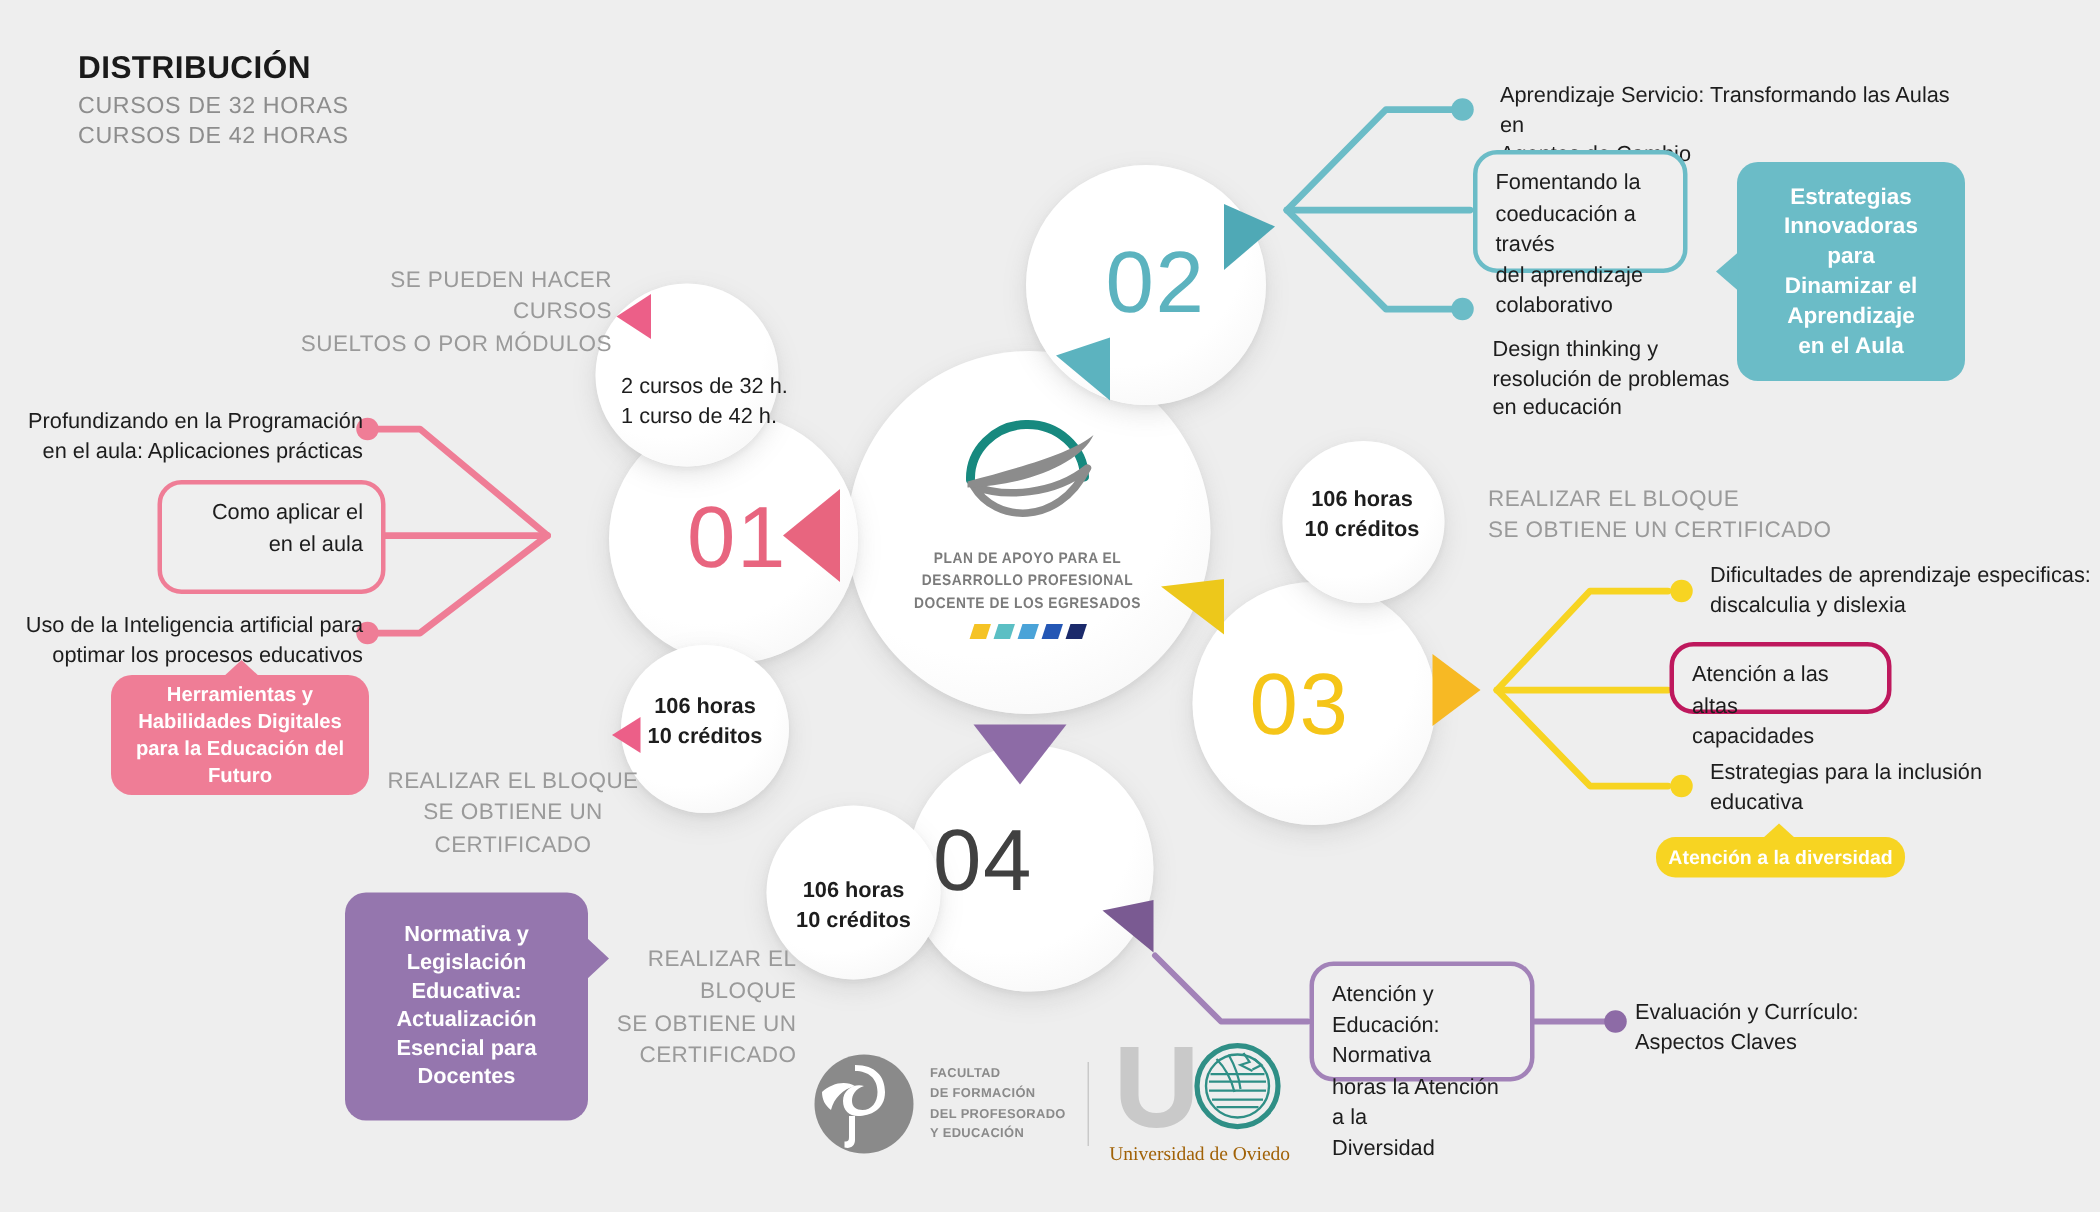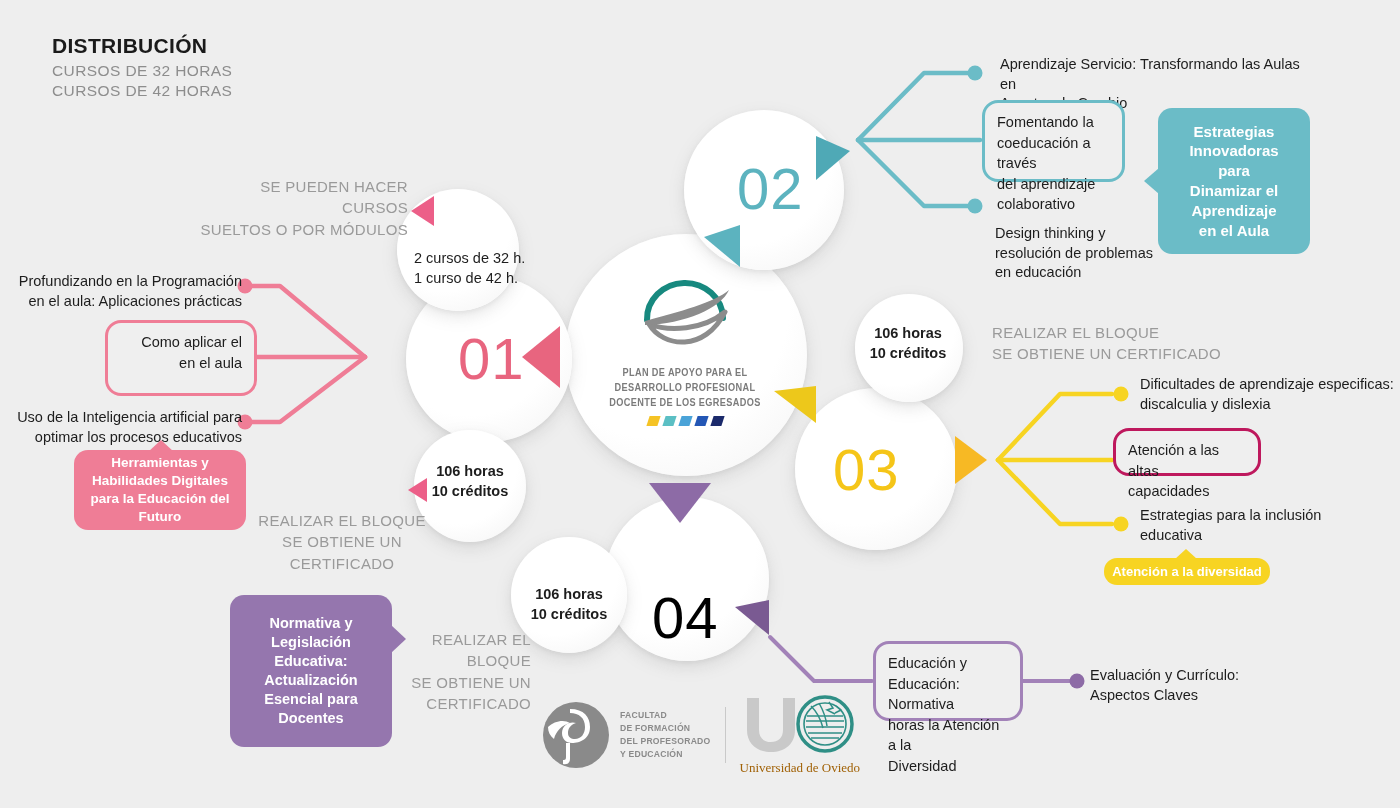--- a/index.html
+++ b/index.html
@@ -137,21 +137,21 @@
   <div class="tri" style="left:411px; top:196px; border-top:15px solid transparent; border-bottom:15px solid transparent; border-right:23px solid #ec5f88;"></div>
 
   <div class="num" style="left:737px; top:155px; color:#5cb3bf;">02</div>
   <div class="tri" style="left:816px; top:136px; border-top:15px solid transparent; border-bottom:29px solid transparent; border-left:34px solid #4fa9b6;"></div>
   <div class="tri" style="left:704px; top:225px; border-top:12px solid transparent; border-bottom:30px solid transparent; border-right:36px solid #5cb3bf;"></div>
 
   <div class="num" style="left:833px; top:436px; color:#f5c518;">03</div>
   <div class="tri" style="left:955px; top:436px; border-top:24px solid transparent; border-bottom:24px solid transparent; border-left:32px solid #f7b924;"></div>
   <div class="tri" style="left:774px; top:386px; border-top:5px solid transparent; border-bottom:32px solid transparent; border-right:42px solid #edc81b;"></div>
 
-  <div class="num" style="left:652px; top:540px; color:#000000;margin-top:44px;">04</div>
+  <div class="num" style="left:622px; top:540px; color:#404040;">04</div>
   <div class="tri" style="left:649px; top:483px; border-left:31px solid transparent; border-right:31px solid transparent; border-top:40px solid #8d6ba6;"></div>
   <div class="tri" style="left:735px; top:600px; border-top:7px solid transparent; border-bottom:28px solid transparent; border-right:34px solid #7a5a92;"></div>
 
   <div class="hrs" style="left:414px; top:462px; width:112px;">
     <div>106 horas</div>
     <div>10 créditos</div>
   </div>
   <div class="hrs" style="left:852px; top:324px; width:112px;">
     <div>106 horas</div>
     <div>10 créditos</div>
@@ -288,21 +288,21 @@
   </div>
   <div class="notch" style="left:1175px; top:549px; border-left:11px solid transparent; border-right:11px solid transparent; border-bottom:10px solid #f7d422;"></div>
 
   <svg class="conn" style="left:0; top:0; width:1400px; height:808px;">
     <path d="M770 637 L814 681 L872 681" fill="none" stroke="#a282b8" stroke-width="4" stroke-linecap="round" stroke-linejoin="round"></path>
     <path d="M1023 681 L1072 681" fill="none" stroke="#a282b8" stroke-width="4" stroke-linecap="round"></path>
     <circle cx="1077" cy="681" r="7.5" fill="#8d6ba6"></circle>
   </svg>
 
   <div class="obox" style="left:873px; top:641px; width:150px; height:80px; border:3px solid #a282b8;">
-    <div>Educación y</div>
+    <div>Atención y</div>
     <div>Educación: Normativa</div>
     <div>horas la Atención a la</div>
     <div>Diversidad</div>
   </div>
 
   <div class="note" style="left:1090px; top:666px; width:220px;">
     <div>Evaluación y Currículo:</div>
     <div>Aspectos Claves</div>
   </div>
 

